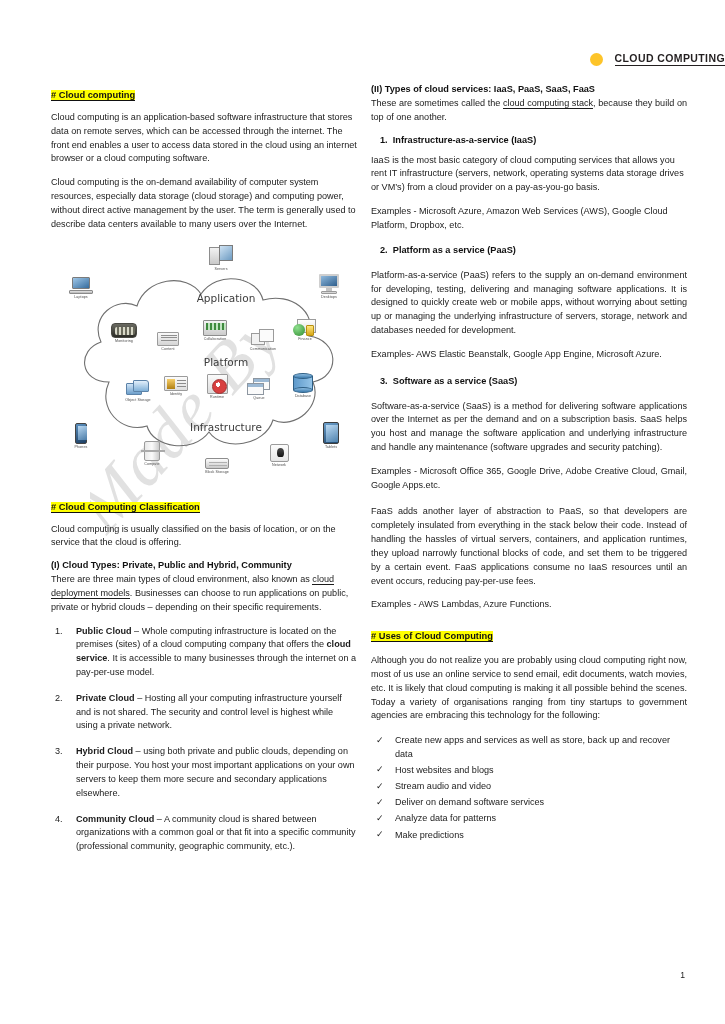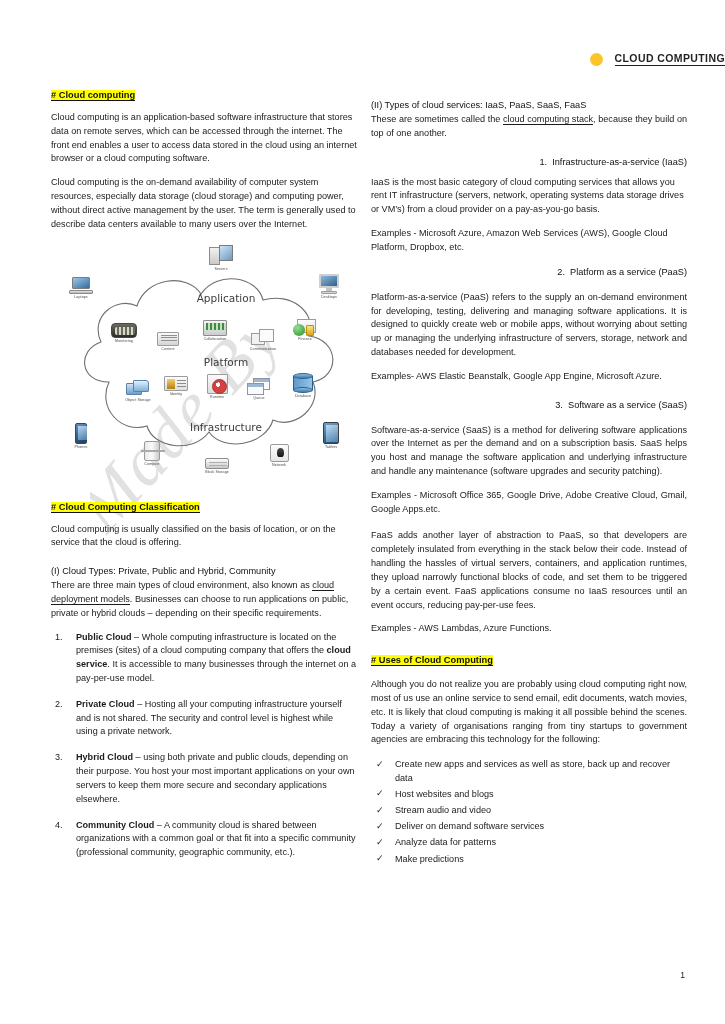--- a/index.html
+++ b/index.html
@@ -93,25 +93,25 @@
 
   p {
     margin: 0 0 10px 0;
     font-size: 9.1px;
     line-height: 1.52;
     color: #1b1b1b;
   }
   p.just { text-align: justify; }
   .sub-h {
     font-size: 9.2px;
-    font-weight: normal;
+    font-weight: bold;
     color: #111;
-    margin: 16px 0 9px 0;
-  }
-  .sub-h.indent { padding-left: 9px; text-align: right; }
+    margin: 0 0 9px 0;
+  }
+  .sub-h.indent { padding-left: 9px; }
   .ul-link { border-bottom: 1px solid #1b1b1b; }
   b { font-weight: bold; }
 
   
   ol.numlist {
     margin: 0 0 0 0;
     padding: 0;
     list-style: none;
   }
   ol.numlist > li {

